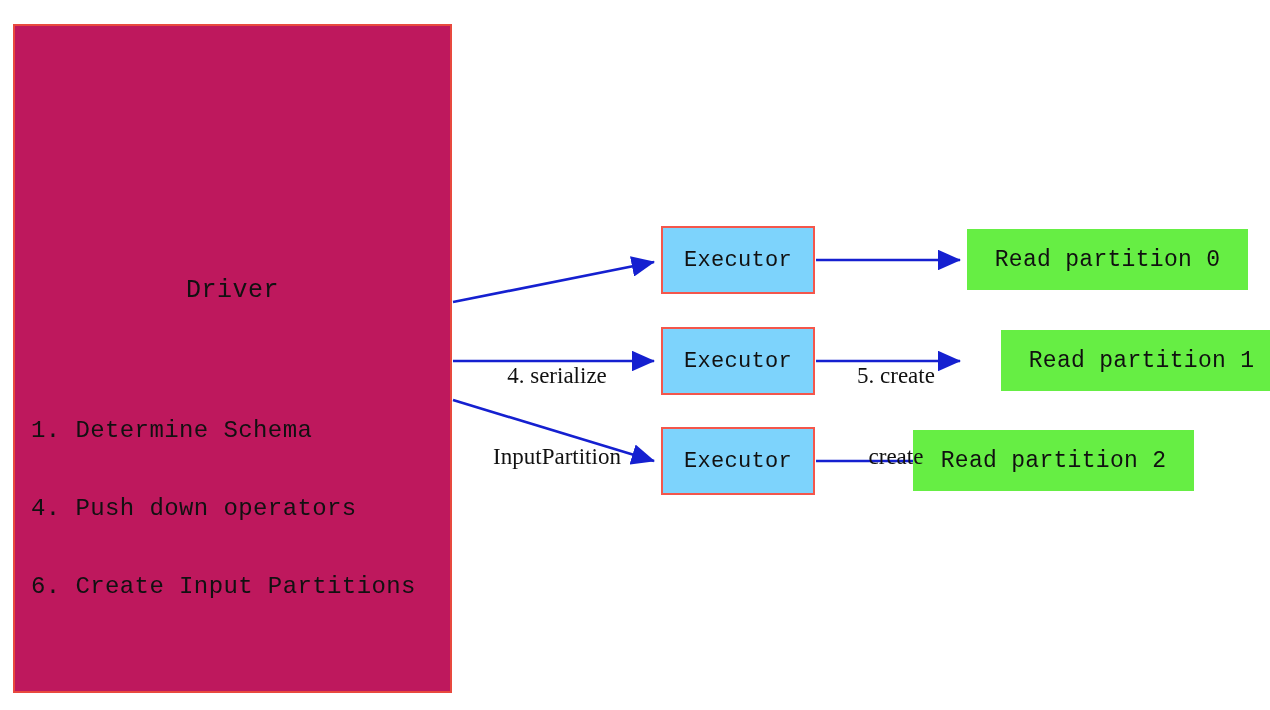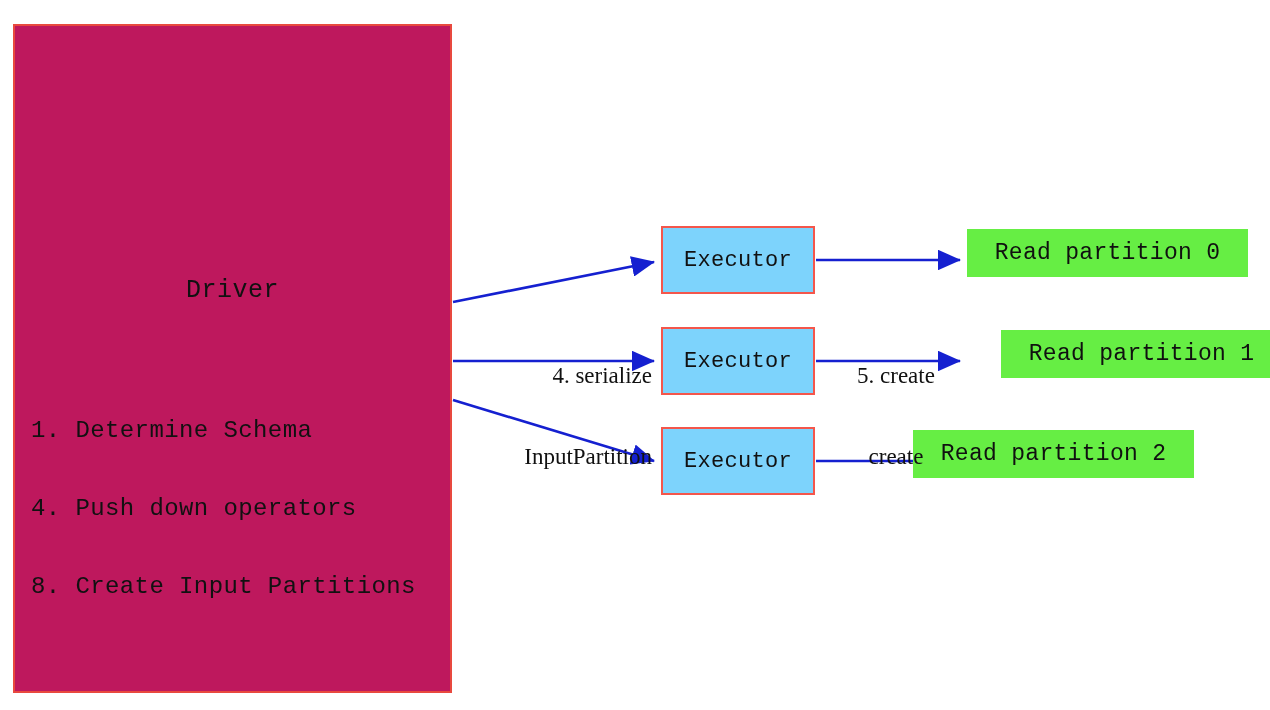--- a/index.html
+++ b/index.html
@@ -66,41 +66,41 @@
     display: flex;
     align-items: center;
     justify-content: center;
     font-family: "Liberation Mono", "DejaVu Sans Mono", monospace;
     font-size: 22px;
     color: #111111;
     letter-spacing: 0.3px;
   }
   .partition-box {
     width: 281px;
-    height: 48px;
+    height: 61px;
     background: #66ee44;
     display: flex;
     align-items: center;
     justify-content: center;
     font-family: "Liberation Mono", "DejaVu Sans Mono", monospace;
     font-size: 23px;
     color: #101010;
     letter-spacing: 0.3px;
   }
   .edge-label {
     position: absolute;
     font-family: "Liberation Serif", "DejaVu Serif", serif;
     font-size: 23px;
     line-height: 27px;
     color: #111111;
     text-align: center;
     white-space: pre;
   }
   .edge-label div { height: 27px; }
-  .lbl-serialize { left: 462px; top: 308px; width: 190px; text-align: right; }
+  .lbl-serialize { left: 462px; top: 308px; width: 190px; }
   .lbl-create    { left: 822px; top: 308px; width: 148px; }
 </style>
 </head>
 <body>
 
 <div id="canvas">
 
   <svg class="edges" viewBox="0 0 1270 710" xmlns="http://www.w3.org/2000/svg">
     <defs>
       <marker id="ah" markerWidth="9" markerHeight="8" refX="8.6" refY="4" orient="auto" markerUnits="strokeWidth">
@@ -117,21 +117,21 @@
     <line x1="816" y1="260" x2="960" y2="260" stroke="#1520d0" stroke-width="2.6" marker-end="url(#ah)"></line>
     <line x1="816" y1="361" x2="960" y2="361" stroke="#1520d0" stroke-width="2.6" marker-end="url(#ah)"></line>
     <line x1="816" y1="461" x2="960" y2="461" stroke="#1520d0" stroke-width="2.6" marker-end="url(#ah)"></line>
   </svg>
 
   <div class="node driver-box">
     <div class="driver-title">Driver</div>
     <div class="driver-list">
       <div>1. Determine Schema</div>
       <div>4. Push down operators</div>
-      <div>8. Create Input Partitions</div>
+      <div>6. Create Input Partitions</div>
     </div>
   </div>
 
   <div class="node executor-box" style="left:661px; top:226px;">Executor</div>
   <div class="node executor-box" style="left:661px; top:327px;">Executor</div>
   <div class="node executor-box" style="left:661px; top:427px;">Executor</div>
 
   <div class="node partition-box" style="left:967px; top:229px;">Read partition 0</div>
   <div class="node partition-box" style="left:1001px; top:330px;">Read partition 1</div>
   <div class="node partition-box" style="left:913px; top:430px;">Read partition 2</div>

